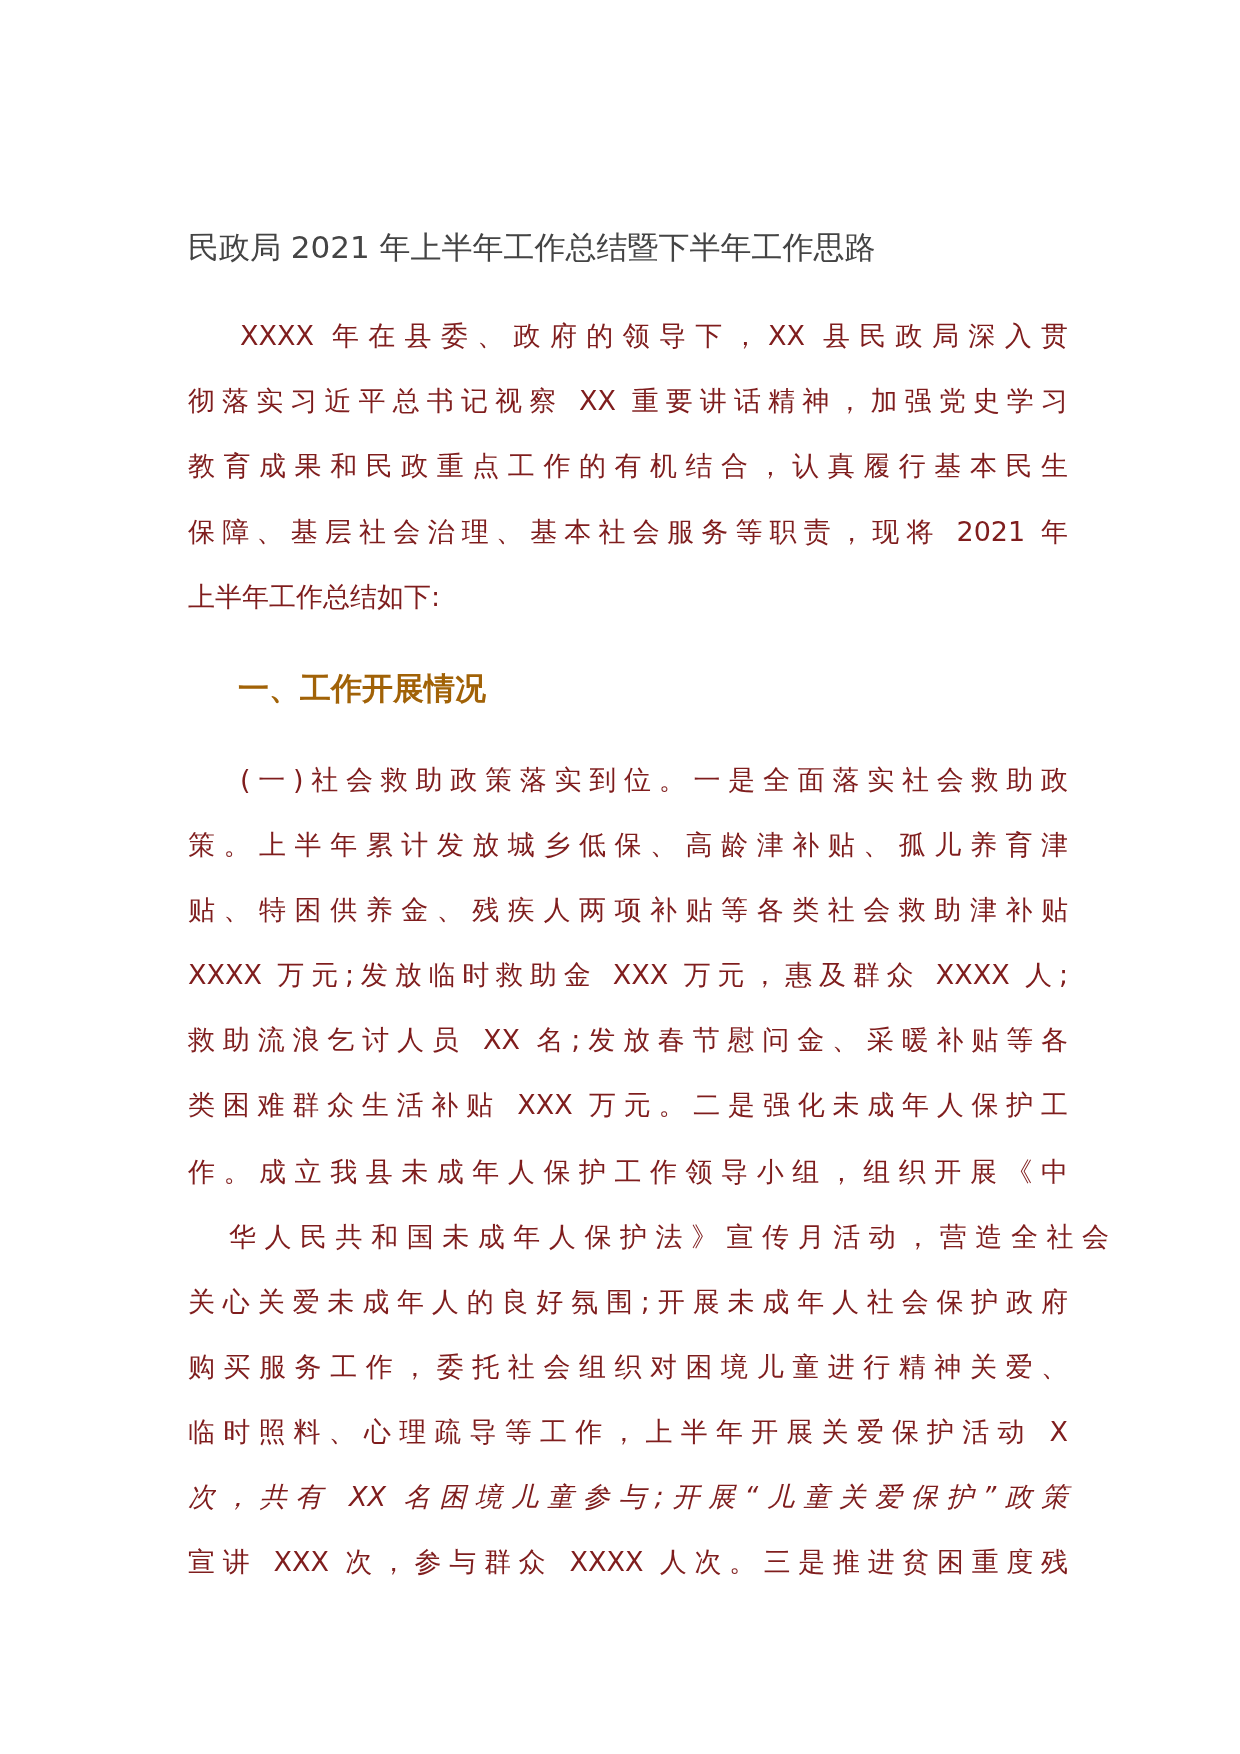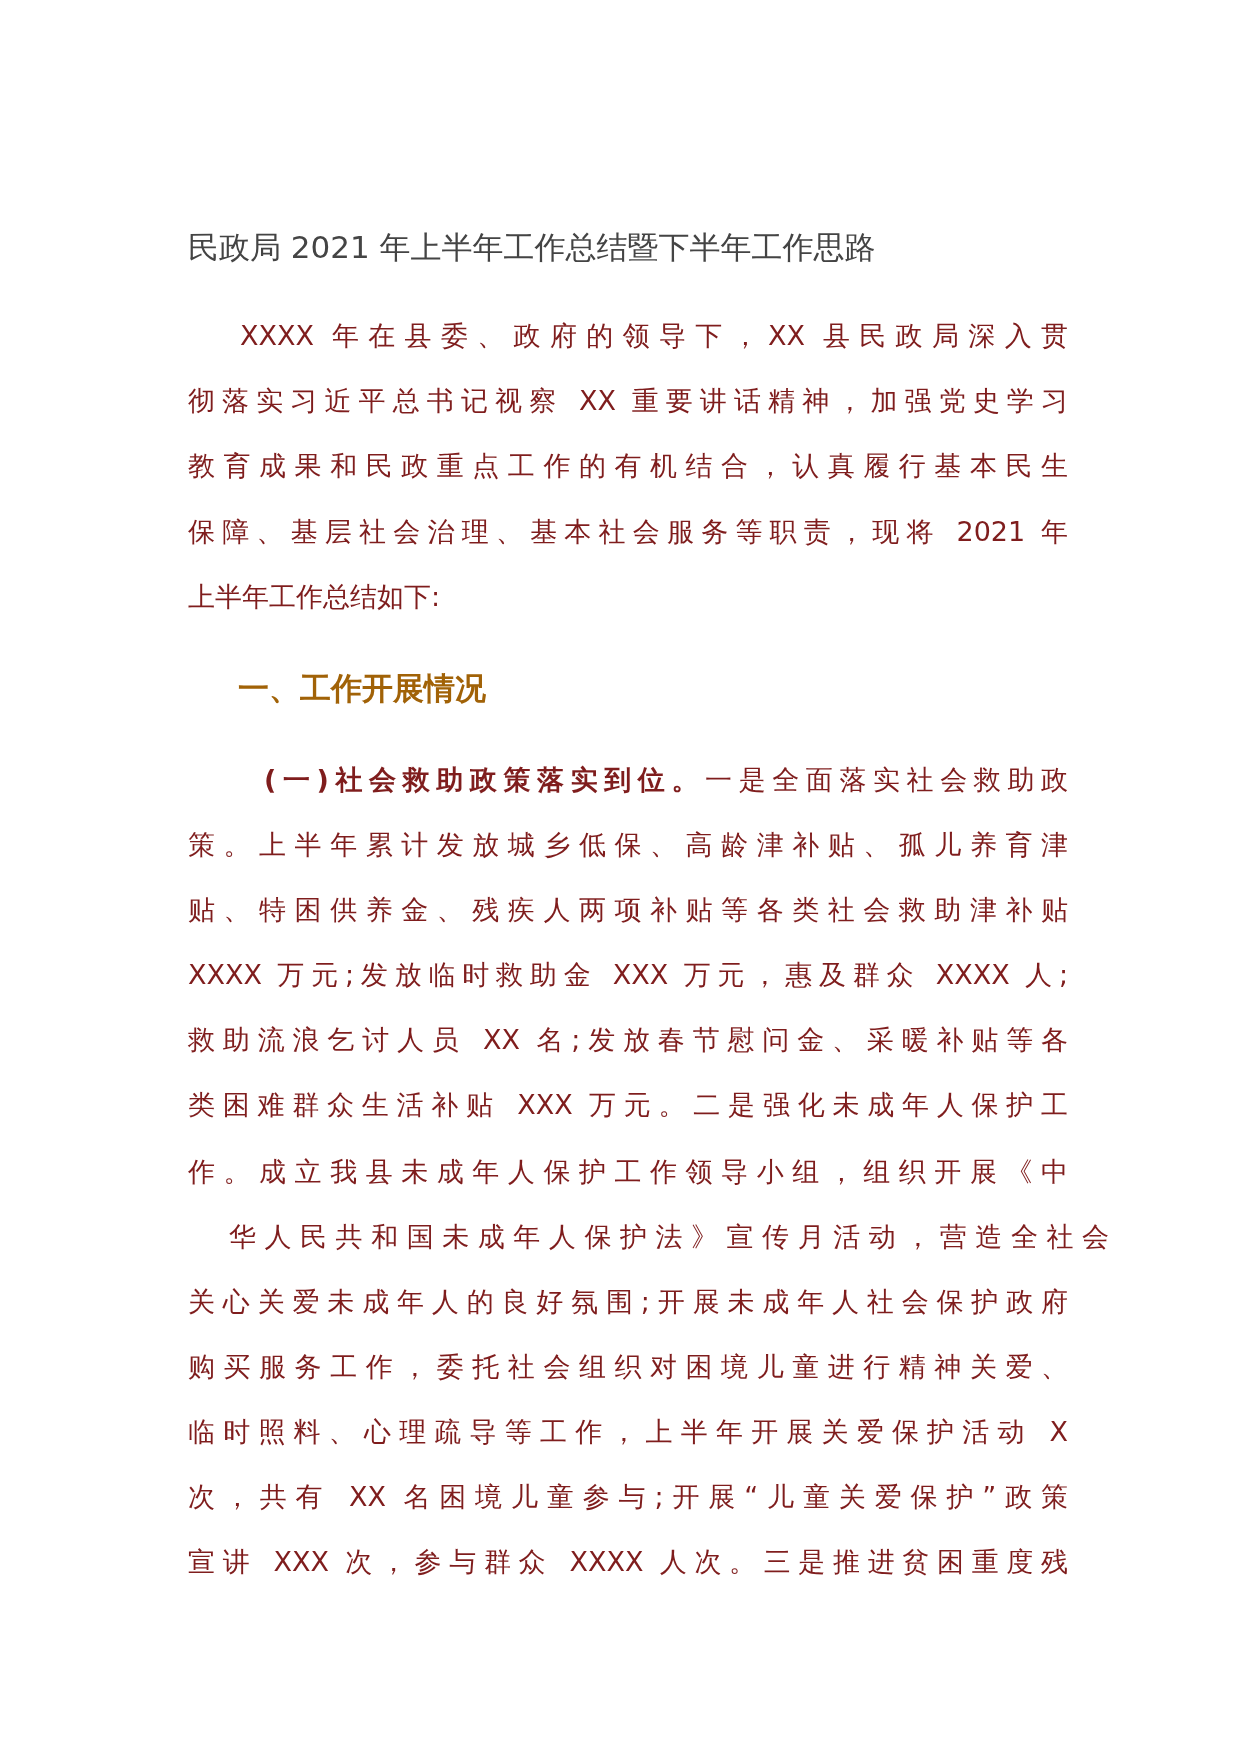--- a/index.html
+++ b/index.html
@@ -49,21 +49,21 @@
       position: absolute;
       left: 238px;
       top: 656px;
       height: 64px;
       line-height: 64px;
       font-size: 31px;
       font-weight: bold;
       color: #a16207;
       white-space: nowrap;
     }
-    .bold { font-weight: bold; margin-left: 24px; }
+    .bold { font-weight: normal; }
   </style>
 </head>
 <body>
 
 <div class="page">
 
   <div class="title">民政局 2021 年上半年工作总结暨下半年工作思路</div>
 
   <div class="line indent" style="top:304px;">XXXX 年在县委、政府的领导下，XX 县民政局深入贯</div>
   <div class="line" style="top:369px;">彻落实习近平总书记视察 XX 重要讲话精神，加强党史学习</div>
@@ -79,16 +79,16 @@
   <div class="line" style="top:878px;">贴、特困供养金、残疾人两项补贴等各类社会救助津补贴</div>
   <div class="line" style="top:813px;">策。上半年累计发放城乡低保、高龄津补贴、孤儿养育津</div>
   <div class="line" style="top:943px;">XXXX 万元;发放临时救助金 XXX 万元，惠及群众 XXXX 人;</div>
   <div class="line" style="top:1008px;">救助流浪乞讨人员 XX 名;发放春节慰问金、采暖补贴等各</div>
   <div class="line" style="top:1073px;">类困难群众生活补贴 XXX 万元。二是强化未成年人保护工</div>
   <div class="line" style="top:1140px;">作。成立我县未成年人保护工作领导小组，组织开展《中</div>
   <div class="line" style="top:1205px;margin-left:41px;">华人民共和国未成年人保护法》宣传月活动，营造全社会</div>
   <div class="line" style="top:1270px;">关心关爱未成年人的良好氛围;开展未成年人社会保护政府</div>
   <div class="line" style="top:1335px;">购买服务工作，委托社会组织对困境儿童进行精神关爱、</div>
   <div class="line" style="top:1400px;">临时照料、心理疏导等工作，上半年开展关爱保护活动 X</div>
-  <div class="line" style="top:1465px;">次，共有 XX 名困境儿童参与;开展“儿童关爱保护”政策</div>
+  <div class="line" style="top:1465px;font-style:italic;">次，共有 XX 名困境儿童参与;开展“儿童关爱保护”政策</div>
   <div class="line" style="top:1530px;">宣讲 XXX 次，参与群众 XXXX 人次。三是推进贫困重度残</div>
 
 </div>
 
 </body></html>

